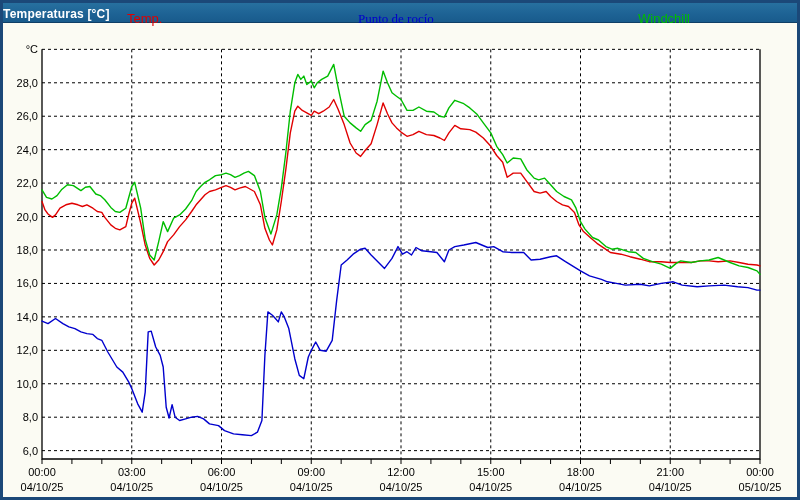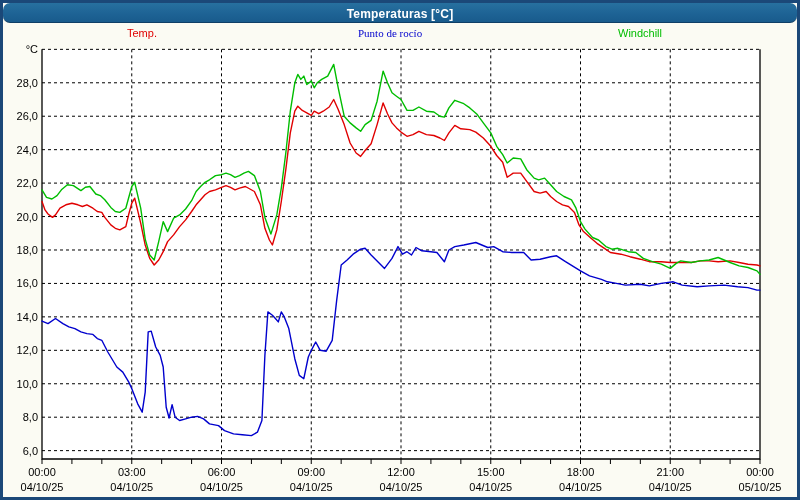--- a/index.html
+++ b/index.html
@@ -4,41 +4,41 @@
 <style>
   html,body{margin:0;padding:0;background:#d8d8d8;font-family:"Liberation Sans",sans-serif;}
   .window{
     position:relative;width:800px;height:500px;box-sizing:border-box;
     border:3px solid #1b4878;background:#fbfbf3;overflow:hidden;
   }
   .titlebar{
     position:absolute;top:0;left:0;right:0;height:19px;
     background:linear-gradient(#27709f,#1d6294 60%,#195b8c);
     border-bottom:1px solid #0f3f66;
-    text-align:center;line-height:19px;border-radius:7px;
+    line-height:19px;
   }
   .title-text{color:#ffffff;font-size:12px;font-weight:bold;letter-spacing:0.2px;}
-  .legend-item{position:absolute;top:24px;font-size:11px;white-space:nowrap;}
+  .legend-item{position:absolute;top:8px;font-size:13px;white-space:nowrap;}
   .legend-temp{left:124px;}
   .legend-dew{left:355px;}
   .legend-wind{left:615px;}
   svg#chart-svg{position:absolute;left:0;top:0;}
   svg#chart-svg text{font-family:"Liberation Sans",sans-serif;font-size:11px;fill:#000;}
 </style>
 </head>
 <body>
 
 <div class="window">
   <div class="titlebar">
     <span class="title-text">Temperaturas [°C]</span>
   </div>
 
   <span class="legend-item legend-temp" style="color: rgb(224, 0, 0);">Temp.</span>
   <span class="legend-item legend-dew" style="color: rgb(0, 0, 205); font-family: Liberation Serif, serif;">Punto de rocío</span>
-  <span class="legend-item legend-wind" style="color: rgb(0, 189, 0);">Windchill</span>
+  <span class="legend-item legend-wind" style="color: rgb(0, 189, 0); margin-left: 20px;">Windchill</span>
 
   <svg id="chart-svg" width="794" height="494" viewBox="3 3 794 494">
       <rect x="42" y="49.344129554655865" width="718" height="409.65587044534414" fill="#ffffff"></rect>
       <line x1="42" y1="450.63967611336034" x2="760" y2="450.63967611336034" stroke="#000" stroke-width="1" stroke-dasharray="3,3"></line>
       <line x1="42" y1="417.19838056680163" x2="760" y2="417.19838056680163" stroke="#000" stroke-width="1" stroke-dasharray="3,3"></line>
       <line x1="42" y1="383.7570850202429" x2="760" y2="383.7570850202429" stroke="#000" stroke-width="1" stroke-dasharray="3,3"></line>
       <line x1="42" y1="350.3157894736842" x2="760" y2="350.3157894736842" stroke="#000" stroke-width="1" stroke-dasharray="3,3"></line>
       <line x1="42" y1="316.8744939271255" x2="760" y2="316.8744939271255" stroke="#000" stroke-width="1" stroke-dasharray="3,3"></line>
       <line x1="42" y1="283.4331983805668" x2="760" y2="283.4331983805668" stroke="#000" stroke-width="1" stroke-dasharray="3,3"></line>
       <line x1="42" y1="249.9919028340081" x2="760" y2="249.9919028340081" stroke="#000" stroke-width="1" stroke-dasharray="3,3"></line>

